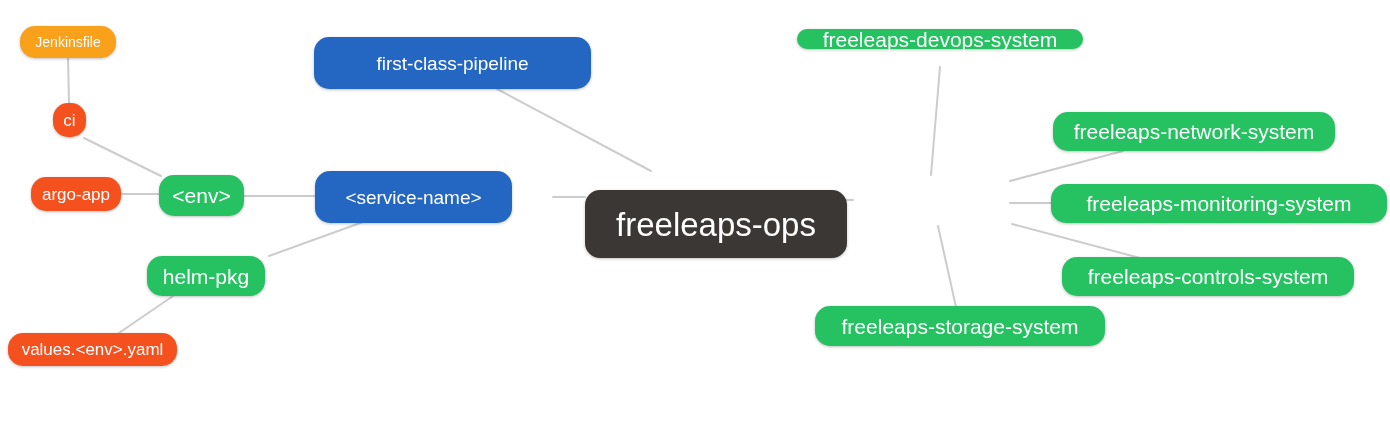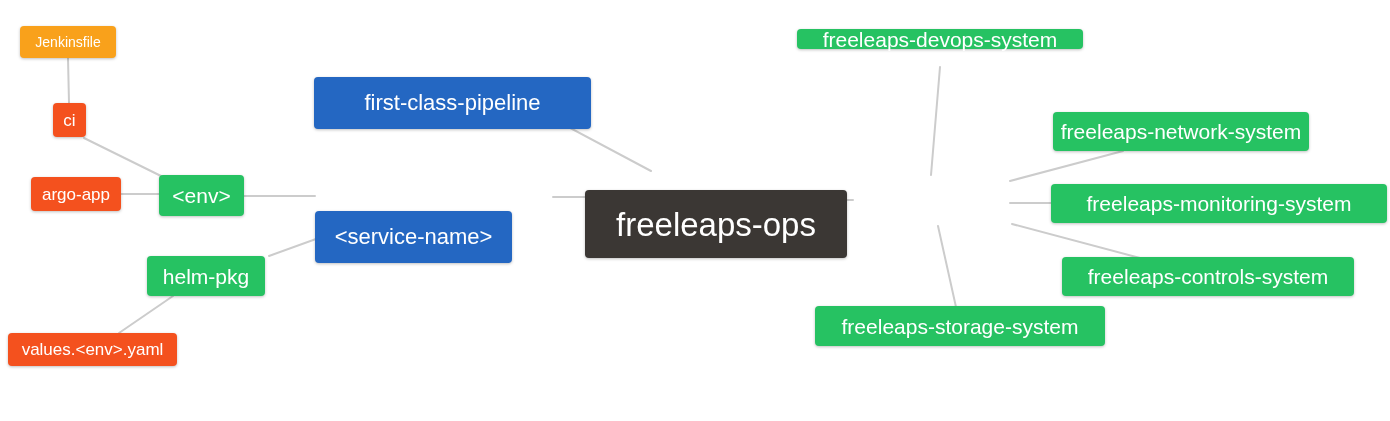--- a/index.html
+++ b/index.html
@@ -22,29 +22,29 @@
     stroke-linecap: round;
     fill: none;
   }
   .node {
     position: absolute;
     display: flex;
     align-items: center;
     justify-content: center;
     color: #ffffff;
     white-space: nowrap;
-    border-radius: 4px;
+    border-radius: 15px;
     box-shadow: 0 1px 3px rgba(0,0,0,0.25);
     cursor: pointer;
     box-sizing: border-box;
     line-height: 1;
     user-select: none;
   }
   .lv0 { background: var(--c-root, #3b3734); font-size: 33px; margin-top: 20px; }
-  .lv1 { background: var(--c-l1, #2467c2); font-size: 22px; margin-top: 40px; }
+  .lv1 { background: var(--c-l1, #2467c2); font-size: 19px; }
   .lv2 { background: var(--c-l2, #26c262); font-size: 21px; }
   .lv3 { background: var(--c-l3, #f4511e); font-size: 17px; }
   .lv4 { background: var(--c-l4, #f9a11b); font-size: 14px; }
 </style>
 </head>
 <body>
 
 <div class="canvas">
 
   <svg class="edges" viewBox="0 0 1390 421" xmlns="http://www.w3.org/2000/svg">
@@ -67,18 +67,18 @@
   <div class="node lv4" style="left:20px;   top:26px;  width:96px;  height:32px;">Jenkinsfile</div>
   <div class="node lv3" style="left:53px;   top:103px; width:33px;  height:34px;">ci</div>
   <div class="node lv3" style="left:31px;   top:177px; width:90px;  height:34px;">argo-app</div>
   <div class="node lv2" style="left:159px;  top:175px; width:85px;  height:41px;">&lt;env&gt;</div>
   <div class="node lv2" style="left:147px;  top:256px; width:118px; height:40px;">helm-pkg</div>
   <div class="node lv3" style="left:8px;    top:333px; width:169px; height:33px;">values.&lt;env&gt;.yaml</div>
   <div class="node lv1" style="left:314px;  top:37px;  width:277px; height:52px;">first-class-pipeline</div>
   <div class="node lv1" style="left:315px;  top:171px; width:197px; height:52px;">&lt;service-name&gt;</div>
   <div class="node lv0" style="left:585px;  top:170px; width:262px; height:68px;">freeleaps-ops</div>
   <div class="node lv2" style="left:797px;  top:29px;  width:286px; height:20px;">freeleaps-devops-system</div>
-  <div class="node lv2" style="left:1053px; top:112px; width:256px; height:39px;">freeleaps-network-system</div>
+  <div class="node lv2" style="left:1053px; top:112px; width:282px; height:39px;">freeleaps-network-system</div>
   <div class="node lv2" style="left:1051px; top:184px; width:336px; height:39px;">freeleaps-monitoring-system</div>
   <div class="node lv2" style="left:1062px; top:257px; width:292px; height:39px;">freeleaps-controls-system</div>
   <div class="node lv2" style="left:815px;  top:306px; width:290px; height:40px;">freeleaps-storage-system</div>
 
 </div>
 
 </body></html>

